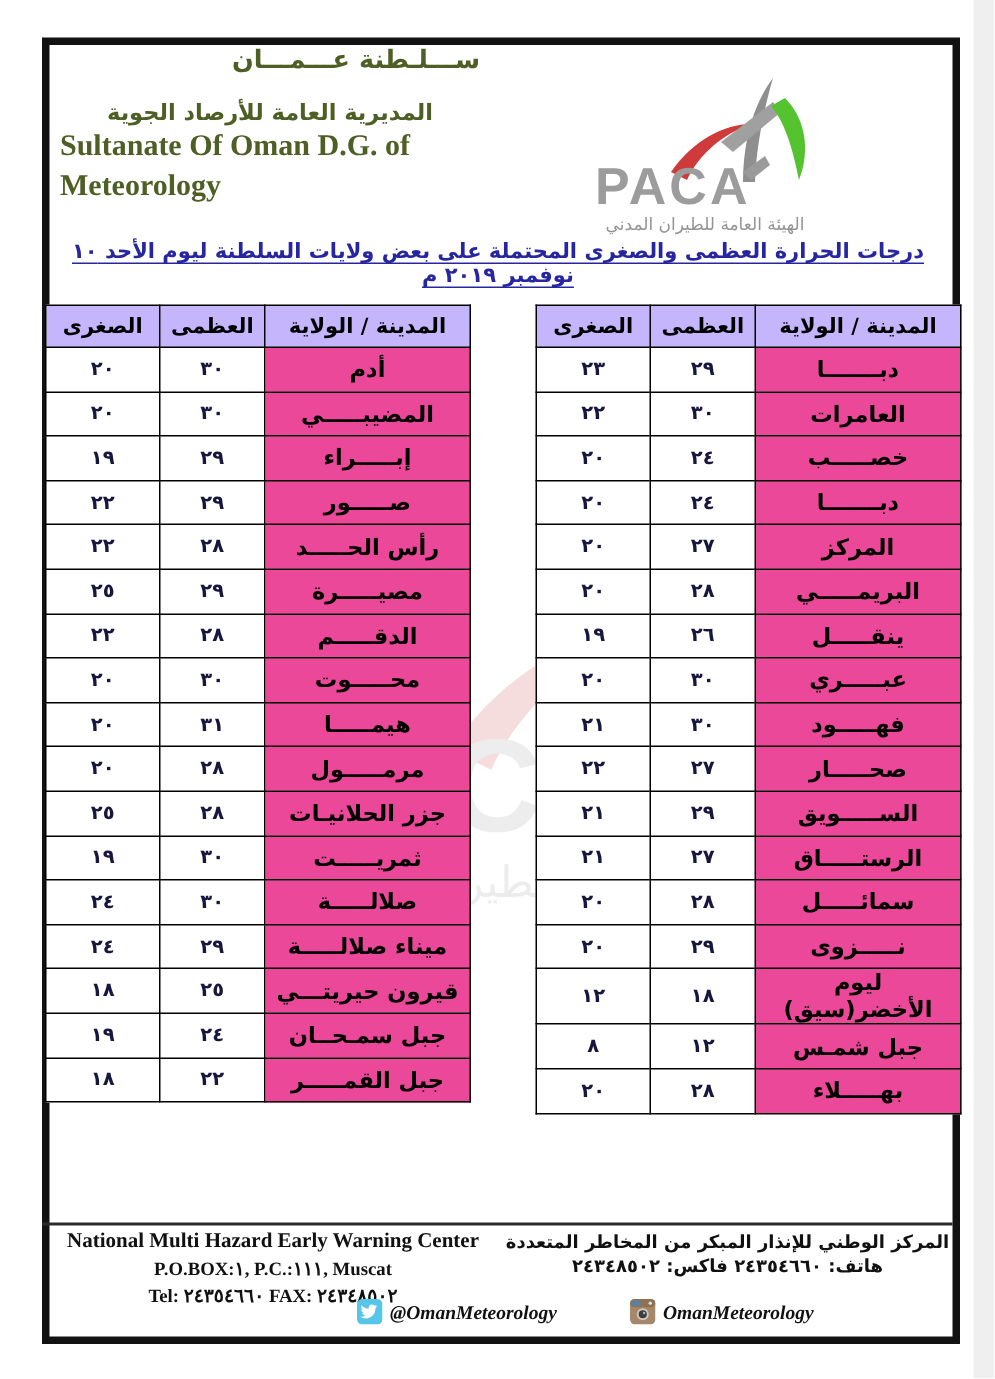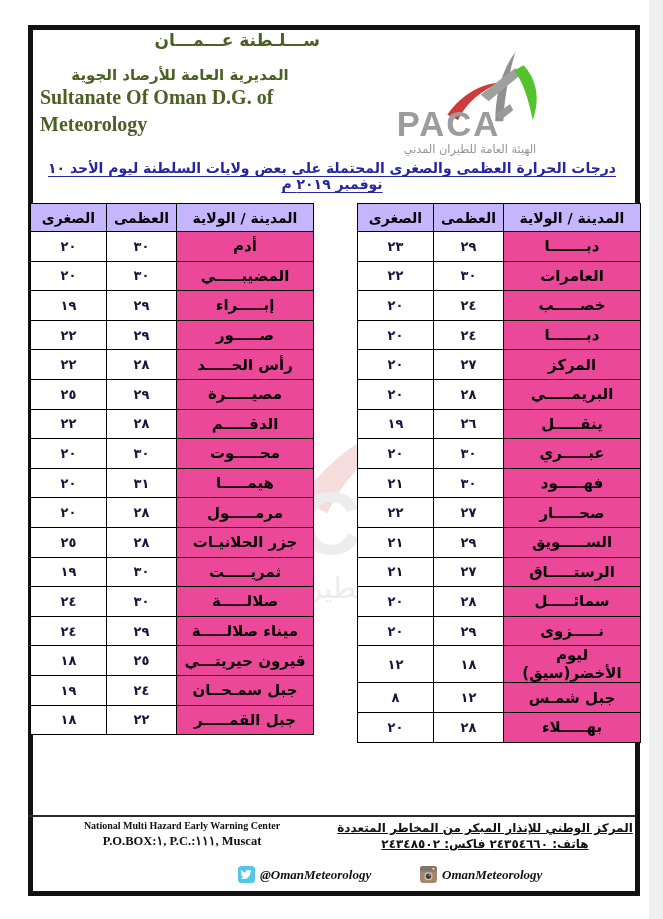--- a/index.html
+++ b/index.html
@@ -40,24 +40,24 @@
   .temp-table th,.temp-table td{border:1px solid #000;text-align:center;vertical-align:middle;padding:0;}
   .temp-table th{background:#c4b5fd;height:27px;font-size:14px;font-weight:bold;color:#000;}
   .temp-table td.city{background:#ec4899;height:28.6px;font-size:15px;font-weight:bold;color:#000;}
   .temp-table td.num{background:#ffffff;font-size:13px;font-weight:bold;color:#16163e;}
   
   .watermark{position:absolute;left:168px;top:330px;width:390px;opacity:0.17;pointer-events:none;}
   
   .footer-rule{position:absolute;left:28px;top:815px;width:607px;height:2px;background:#2a2a2a;}
   .footer-en{position:absolute;left:32px;top:820px;width:300px;text-align:center;
     font-family:"Liberation Serif","DejaVu Serif",serif;font-weight:bold;color:#111;}
-  .footer-en .l1{font-size:10px;}
+  .footer-en .l1{font-size:14px;}
   .footer-en .l2,.footer-en .l3{font-size:12.5px;margin-top:2px;}
   .footer-ar{position:absolute;left:336px;top:819px;width:298px;text-align:center;
-    direction:rtl;font-weight:bold;color:#111;text-decoration:underline;}
+    direction:rtl;font-weight:bold;color:#111;}
   .footer-ar div{font-size:12px;margin-top:2px;}
   .social-row{position:absolute;left:0;top:864px;width:663px;height:24px;
     font-family:"Liberation Serif","DejaVu Serif",serif;font-weight:bold;font-style:italic;color:#111;}
   .fb-link{position:absolute;left:62px;top:3px;font-size:13px;}
   .tw-icon{position:absolute;left:238px;top:2px;}
   .tw-handle{position:absolute;left:260px;top:3px;font-size:13px;}
   .ig-icon{position:absolute;left:420px;top:2px;}
   .ig-handle{position:absolute;left:442px;top:3px;font-size:13px;}
   .scan-edge{position:absolute;right:0;top:0;width:14px;height:100%;background:#efefef;}
 </style>
@@ -301,20 +301,21 @@
         <td class="num">١٨</td>
       </tr>
     </tbody>
 </table>
 
 <div class="footer-rule"></div>
 
 <div class="footer-en">
   <div class="l1">National Multi Hazard Early Warning Center</div>
   <div class="l2">P.O.BOX:١, P.C.:١١١, Muscat</div>
+  <div class="l3">Tel: ٢٤٣٥٤٦٦٠ FAX: ٢٤٣٤٨٥٠٢</div>
 </div>
 
 <div class="footer-ar">
   <div>المركز الوطني للإنذار المبكر من المخاطر المتعددة</div>
   <div>هاتف: ٢٤٣٥٤٦٦٠ فاكس: ٢٤٣٤٨٥٠٢</div>
 </div>
 
 <div class="social-row">
   <span class="tw-icon">
     <svg width="17" height="17" viewBox="0 0 17 17">

